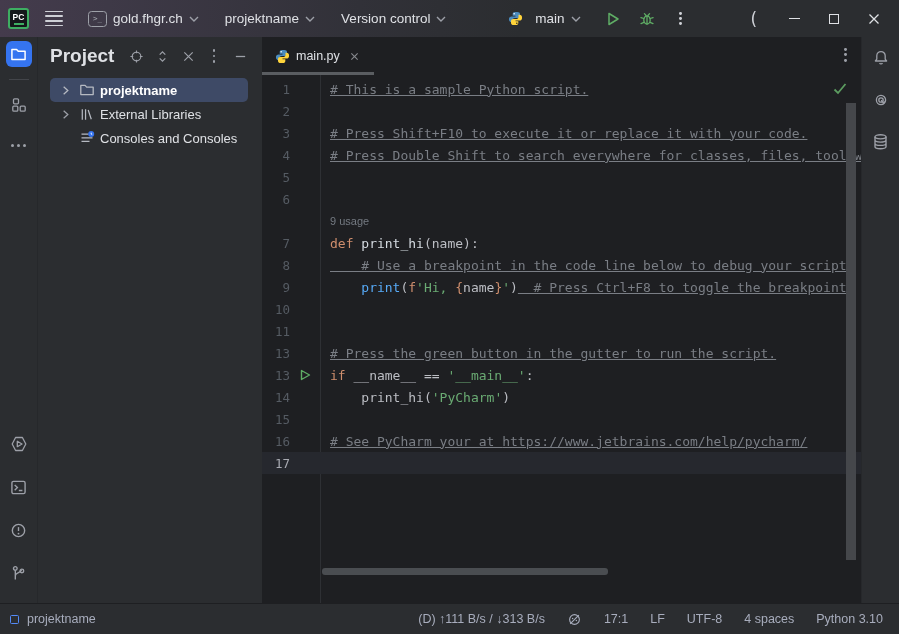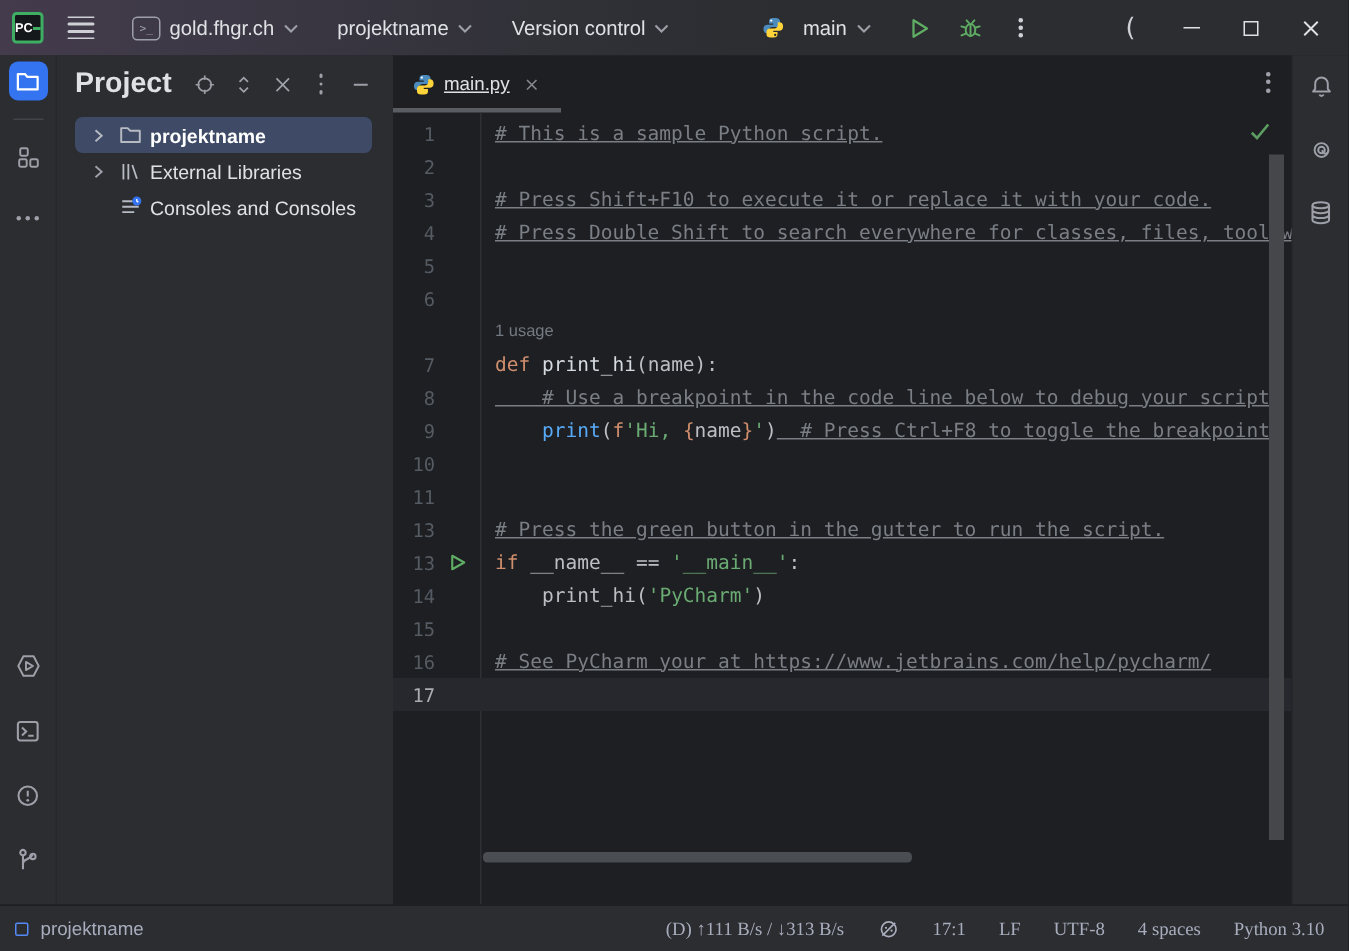--- a/index.html
+++ b/index.html
@@ -5,21 +5,21 @@
   * { margin:0; padding:0; box-sizing:border-box; }
   html,body { width:899px; height:634px; overflow:hidden; background:#1E1F22;
     font-family:"Liberation Sans","DejaVu Sans",sans-serif; -webkit-font-smoothing:antialiased; }
   .app { position:relative; width:899px; height:634px; display:flex; flex-direction:column; }
 
   
   .titlebar { height:37px; flex:0 0 37px; display:flex; align-items:center;
     padding:0 10px 0 8px; color:#DFE1E5; font-size:13.5px;
     background:linear-gradient(to right,#443B4C 0%,#3E3947 12%,#313138 40%,#2B2D30 58%,#2B2D30 100%); }
   .pc-logo { width:21px; height:21px; border:2px solid #3EAE62; border-radius:3px; background:#15181b;
-    color:#fff; font-size:8.5px; font-weight:bold; display:flex; flex-direction:row; align-items:center;
+    color:#fff; font-size:8.5px; font-weight:bold; display:flex; flex-direction:column; align-items:center;
     justify-content:center; margin-right:16px; line-height:1; }
   .pc-logo .ul { width:10px; height:2px; background:#3EAE62; margin-top:1.5px; }
   .burger { width:18px; display:flex; flex-direction:column; gap:3px; margin-right:19px; cursor:pointer; }
   .burger div { height:1.6px; background:#CED0D6; border-radius:1px; }
   .tb-group { display:flex; align-items:center; gap:6px; padding:4px 6px; border-radius:4px; cursor:pointer; }
   .tb-group + .tb-group { margin-left:14px; }
   .term-badge { width:19px; height:16px; border:1.6px solid #9DA0A8; border-radius:3.5px;
     font-family:"DejaVu Sans Mono",monospace; font-size:7.5px; color:#9DA0A8; display:flex;
     align-items:center; justify-content:center; letter-spacing:0; }
   .chev { display:inline-block; }
@@ -58,21 +58,21 @@
   .tree-row { height:24px; display:flex; align-items:center; margin:0 14px 0 12px; padding-left:7px;
     border-radius:5px; gap:5px; color:#DFE1E5; font-size:13px; cursor:pointer; white-space:nowrap; }
   .tree-row.selected { background:#3E4A66; }
   .tr-chev { width:16px; flex:0 0 16px; display:flex; align-items:center; justify-content:center; }
   .tr-icon { width:17px; flex:0 0 17px; display:flex; align-items:center; justify-content:center; position:relative; }
 
   
   .editor { flex:1; position:relative; background:#1E1F22; min-width:0; }
   .tabbar { height:38px; display:flex; align-items:center; position:relative; }
   .tab { display:flex; align-items:center; gap:6px; padding:0 10px 0 13px; height:100%;
-    color:#DFE1E5; font-size:12.5px; cursor:pointer;text-decoration:underline; }
+    color:#DFE1E5; font-size:12.5px; cursor:pointer; }
   .tab-close { margin-left:4px; display:flex; align-items:center; cursor:pointer; }
   .tab-underline { position:absolute; left:0; bottom:0; width:112px; height:3.5px; background:#5A5D61; }
   .tab-kebab { position:absolute; right:14px; top:11px; cursor:pointer; }
   .code-area { position:absolute; top:38px; left:0; right:0; bottom:0; overflow:hidden;
     font-family:"DejaVu Sans Mono","Liberation Mono",monospace; font-size:13px; padding-top:3px; }
   .gutter-sep { position:absolute; top:0; bottom:0; left:58px; width:1px; background:#2E3034; }
   .crow { height:22px; display:flex; align-items:center; white-space:pre; position:relative; }
   .crow.current { background:#26282E; }
   .gnum { width:28px; flex:0 0 28px; text-align:right; color:#555B63; font-size:12.5px; }
   .crow.current .gnum { color:#A9ABB2; }
@@ -90,21 +90,21 @@
   .check-ok { position:absolute; top:44px; right:14px; }
   .vscroll { position:absolute; top:66px; right:5px; width:10px; height:457px; background:#45474B; z-index:5; }
   .hscroll { position:absolute; top:531px; left:60px; width:286px; height:7px; background:#4A4D51; border-radius:3px; z-index:5; }
 
   
   .statusbar { height:31px; flex:0 0 31px; background:#2B2D30; border-top:1px solid #1E1F22;
     display:flex; align-items:center; color:#A8ADBD; font-size:12.5px; padding:0 16px 0 10px; }
   .sb-left { display:flex; align-items:center; gap:8px; cursor:pointer; }
   .sb-square { width:9px; height:9px; border:1.6px solid #548AF7; border-radius:1.5px; }
   .sb-right { margin-left:auto; display:flex; align-items:center; gap:22px; }
-  .sb-item { cursor:pointer; white-space:nowrap;font-family:Liberation Serif, serif; }
+  .sb-item { cursor:pointer; white-space:nowrap; }
 </style>
 </head>
 <body>
 
 <div class="app">
 
   <div class="titlebar">
     <div class="pc-logo">
       <span>PC</span>
         <span class="ul"></span>
@@ -370,21 +370,21 @@
 
       <div class="code-area" id="code-area">
         <div class="gutter-sep"></div>
         <div id="code-rows">
             <div class="crow"><span class="gnum">1</span><span class="gicon"></span><span class="ctext"><span class="tok-comment"># This is a sample Python script.</span></span></div>
             <div class="crow"><span class="gnum">2</span><span class="gicon"></span><span class="ctext"></span></div>
             <div class="crow"><span class="gnum">3</span><span class="gicon"></span><span class="ctext"><span class="tok-comment"># Press Shift+F10 to execute it or replace it with your code.</span></span></div>
             <div class="crow"><span class="gnum">4</span><span class="gicon"></span><span class="ctext"><span class="tok-comment"># Press Double Shift to search everywhere for classes, files, tool windows, actions, and settings.</span></span></div>
             <div class="crow"><span class="gnum">5</span><span class="gicon"></span><span class="ctext"></span></div>
             <div class="crow"><span class="gnum">6</span><span class="gicon"></span><span class="ctext"></span></div>
-            <div class="crow"><span class="gnum"></span><span class="gicon"></span><span class="inlay">1 usage</span></div>
+            <div class="crow"><span class="gnum"></span><span class="gicon"></span><span class="inlay">9 usage</span></div>
             <div class="crow"><span class="gnum">7</span><span class="gicon"></span><span class="ctext"><span class="tok-kw">def </span><span class="tok-fn">print_hi</span><span class="tok-def">(name):</span></span></div>
             <div class="crow"><span class="gnum">8</span><span class="gicon"></span><span class="ctext"><span class="tok-comment">    # Use a breakpoint in the code line below to debug your script.</span></span></div>
             <div class="crow"><span class="gnum">9</span><span class="gicon"></span><span class="ctext"><span class="tok-def">    </span><span class="tok-builtin">print</span><span class="tok-def">(</span><span class="tok-kw">f</span><span class="tok-str">'Hi, </span><span class="tok-brace">{</span><span class="tok-def">name</span><span class="tok-brace">}</span><span class="tok-str">'</span><span class="tok-def">)</span><span class="tok-comment">  # Press Ctrl+F8 to toggle the breakpoint.</span></span></div>
             <div class="crow"><span class="gnum">10</span><span class="gicon"></span><span class="ctext"></span></div>
             <div class="crow"><span class="gnum">11</span><span class="gicon"></span><span class="ctext"></span></div>
             <div class="crow"><span class="gnum">13</span><span class="gicon"></span><span class="ctext"><span class="tok-comment"># Press the green button in the gutter to run the script.</span></span></div>
             <div class="crow"><span class="gnum">13</span><span class="gicon"><svg width="12" height="12" viewBox="0 0 12 12">
                   <path d="M2.5 1.5v9l8-4.5z" fill="none" stroke="#5FAD65" stroke-width="1.4" stroke-linejoin="round"></path>
                 </svg></span><span class="ctext"><span class="tok-kw">if </span><span class="tok-def">__name__ == </span><span class="tok-str">'__main__'</span><span class="tok-def">:</span></span></div>
             <div class="crow"><span class="gnum">14</span><span class="gicon"></span><span class="ctext"><span class="tok-def">    </span><span class="tok-def">print_hi</span><span class="tok-def">(</span><span class="tok-str">'PyCharm'</span><span class="tok-def">)</span></span></div>

